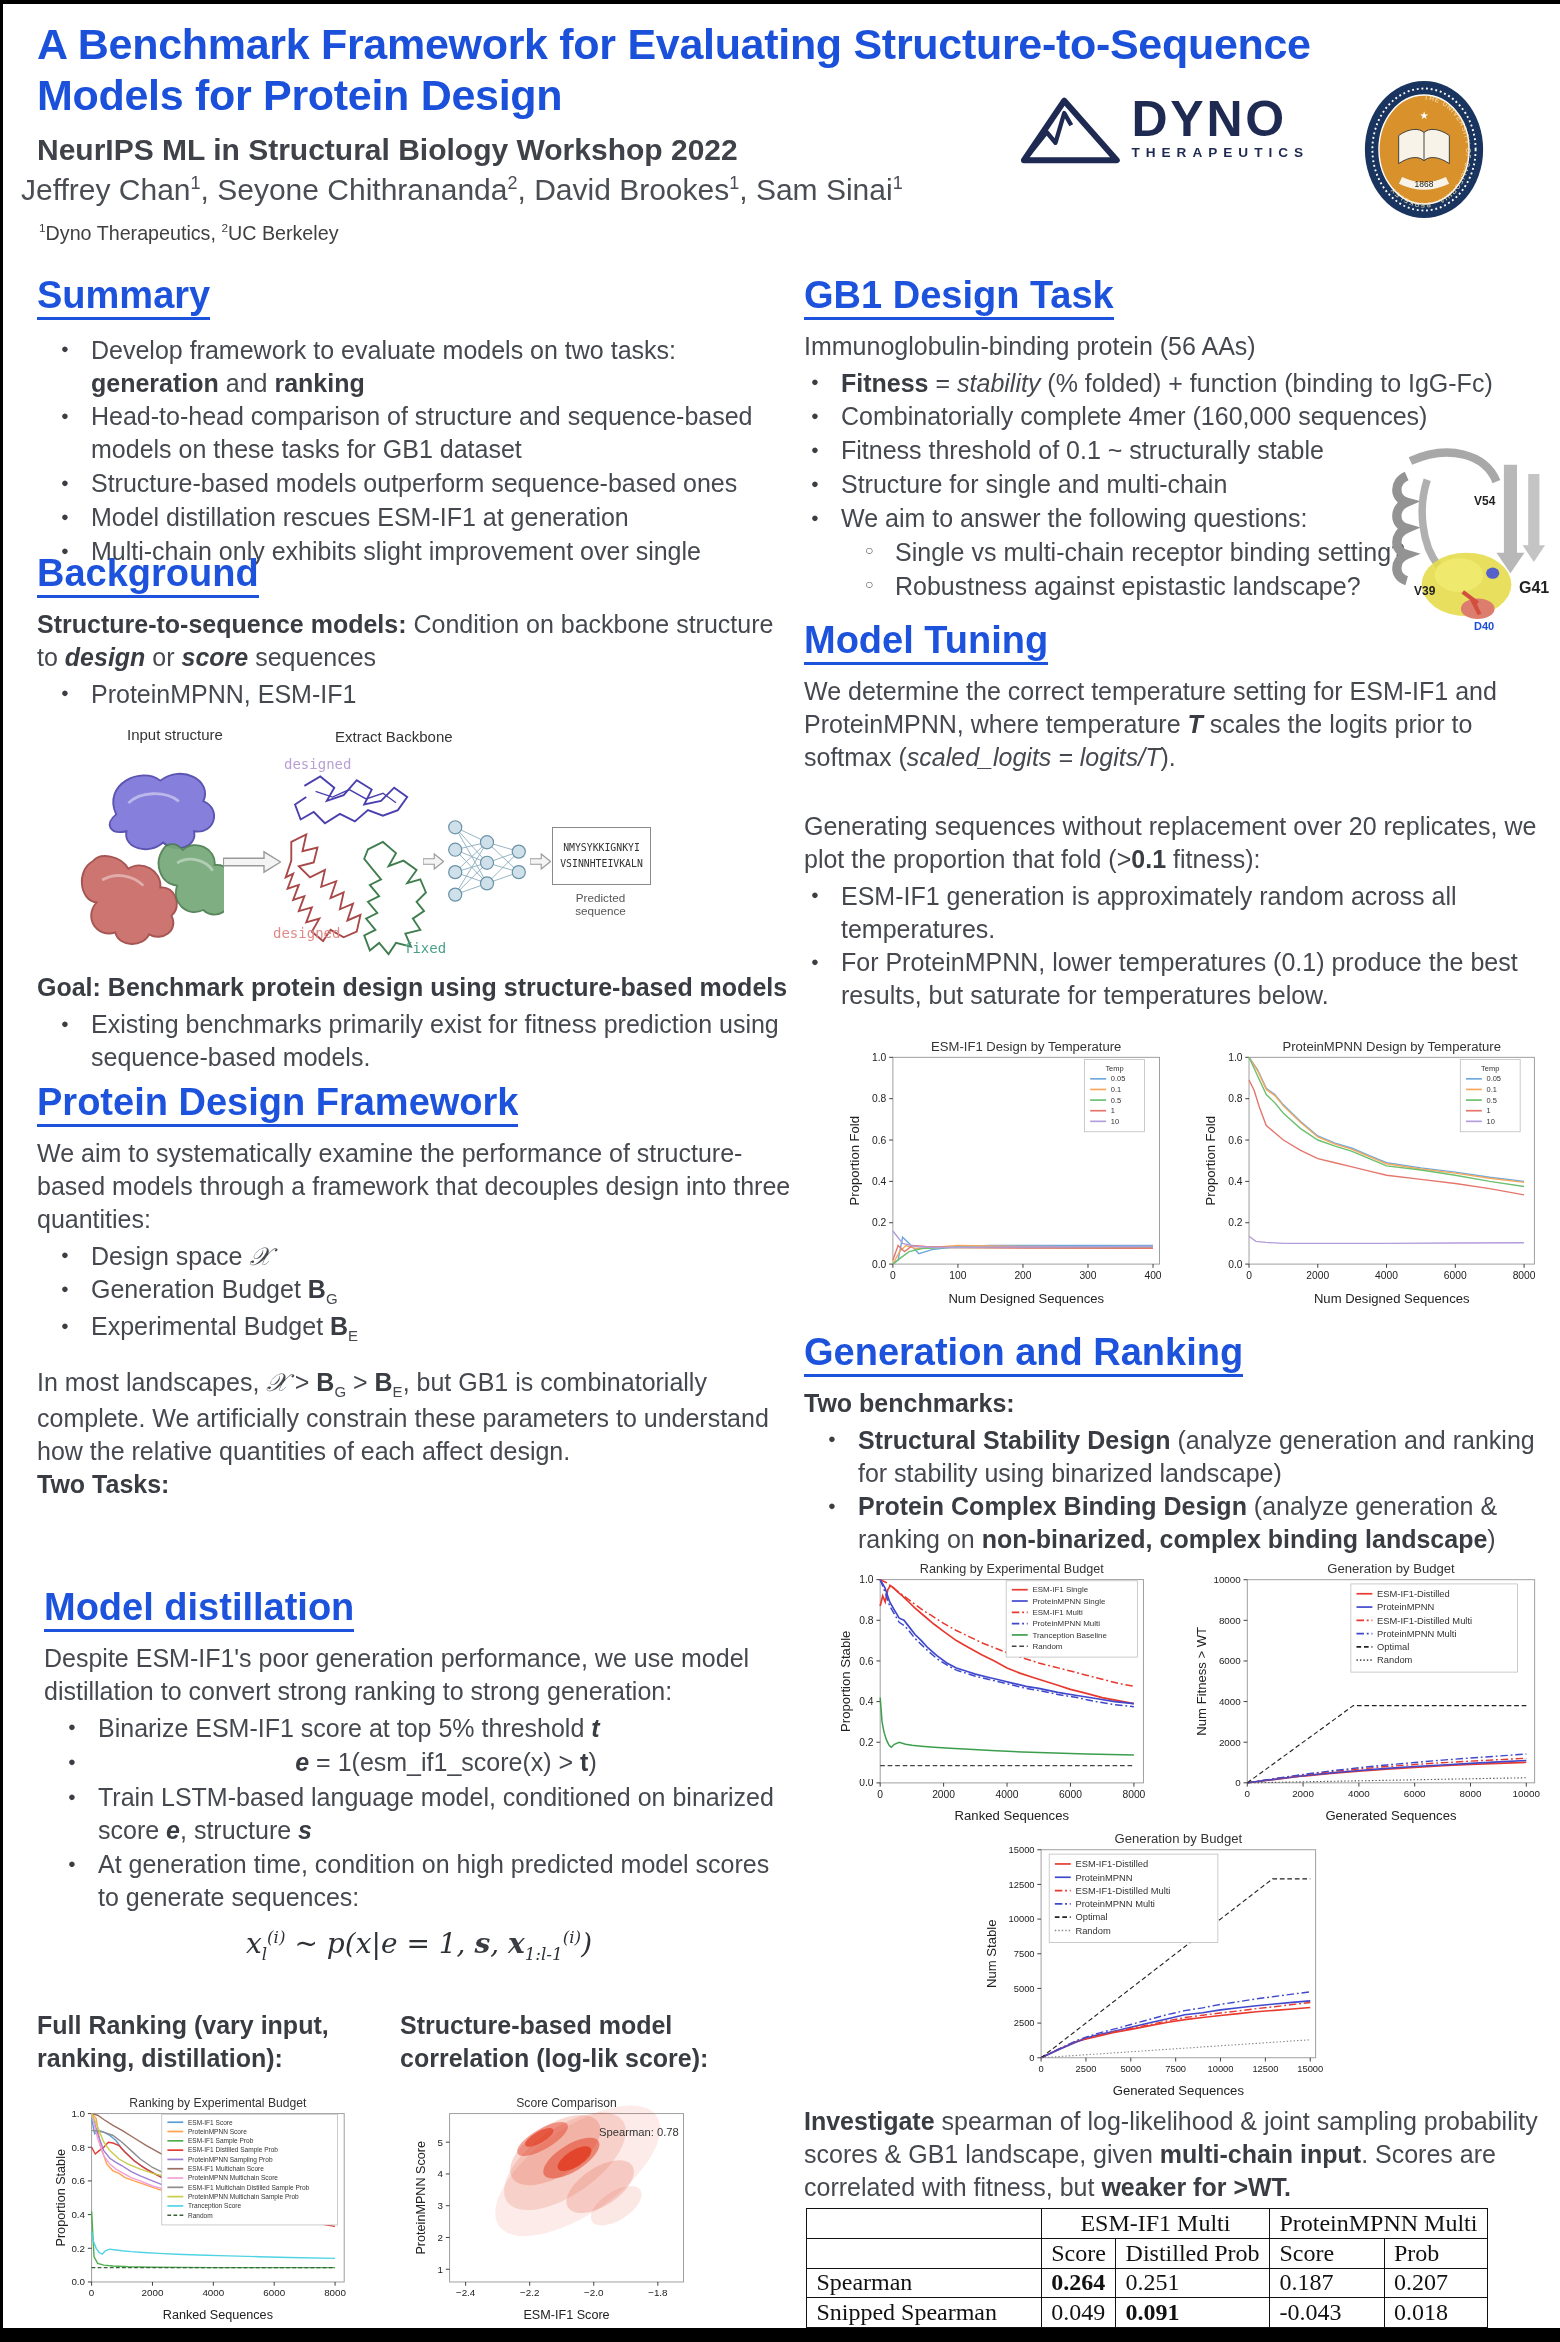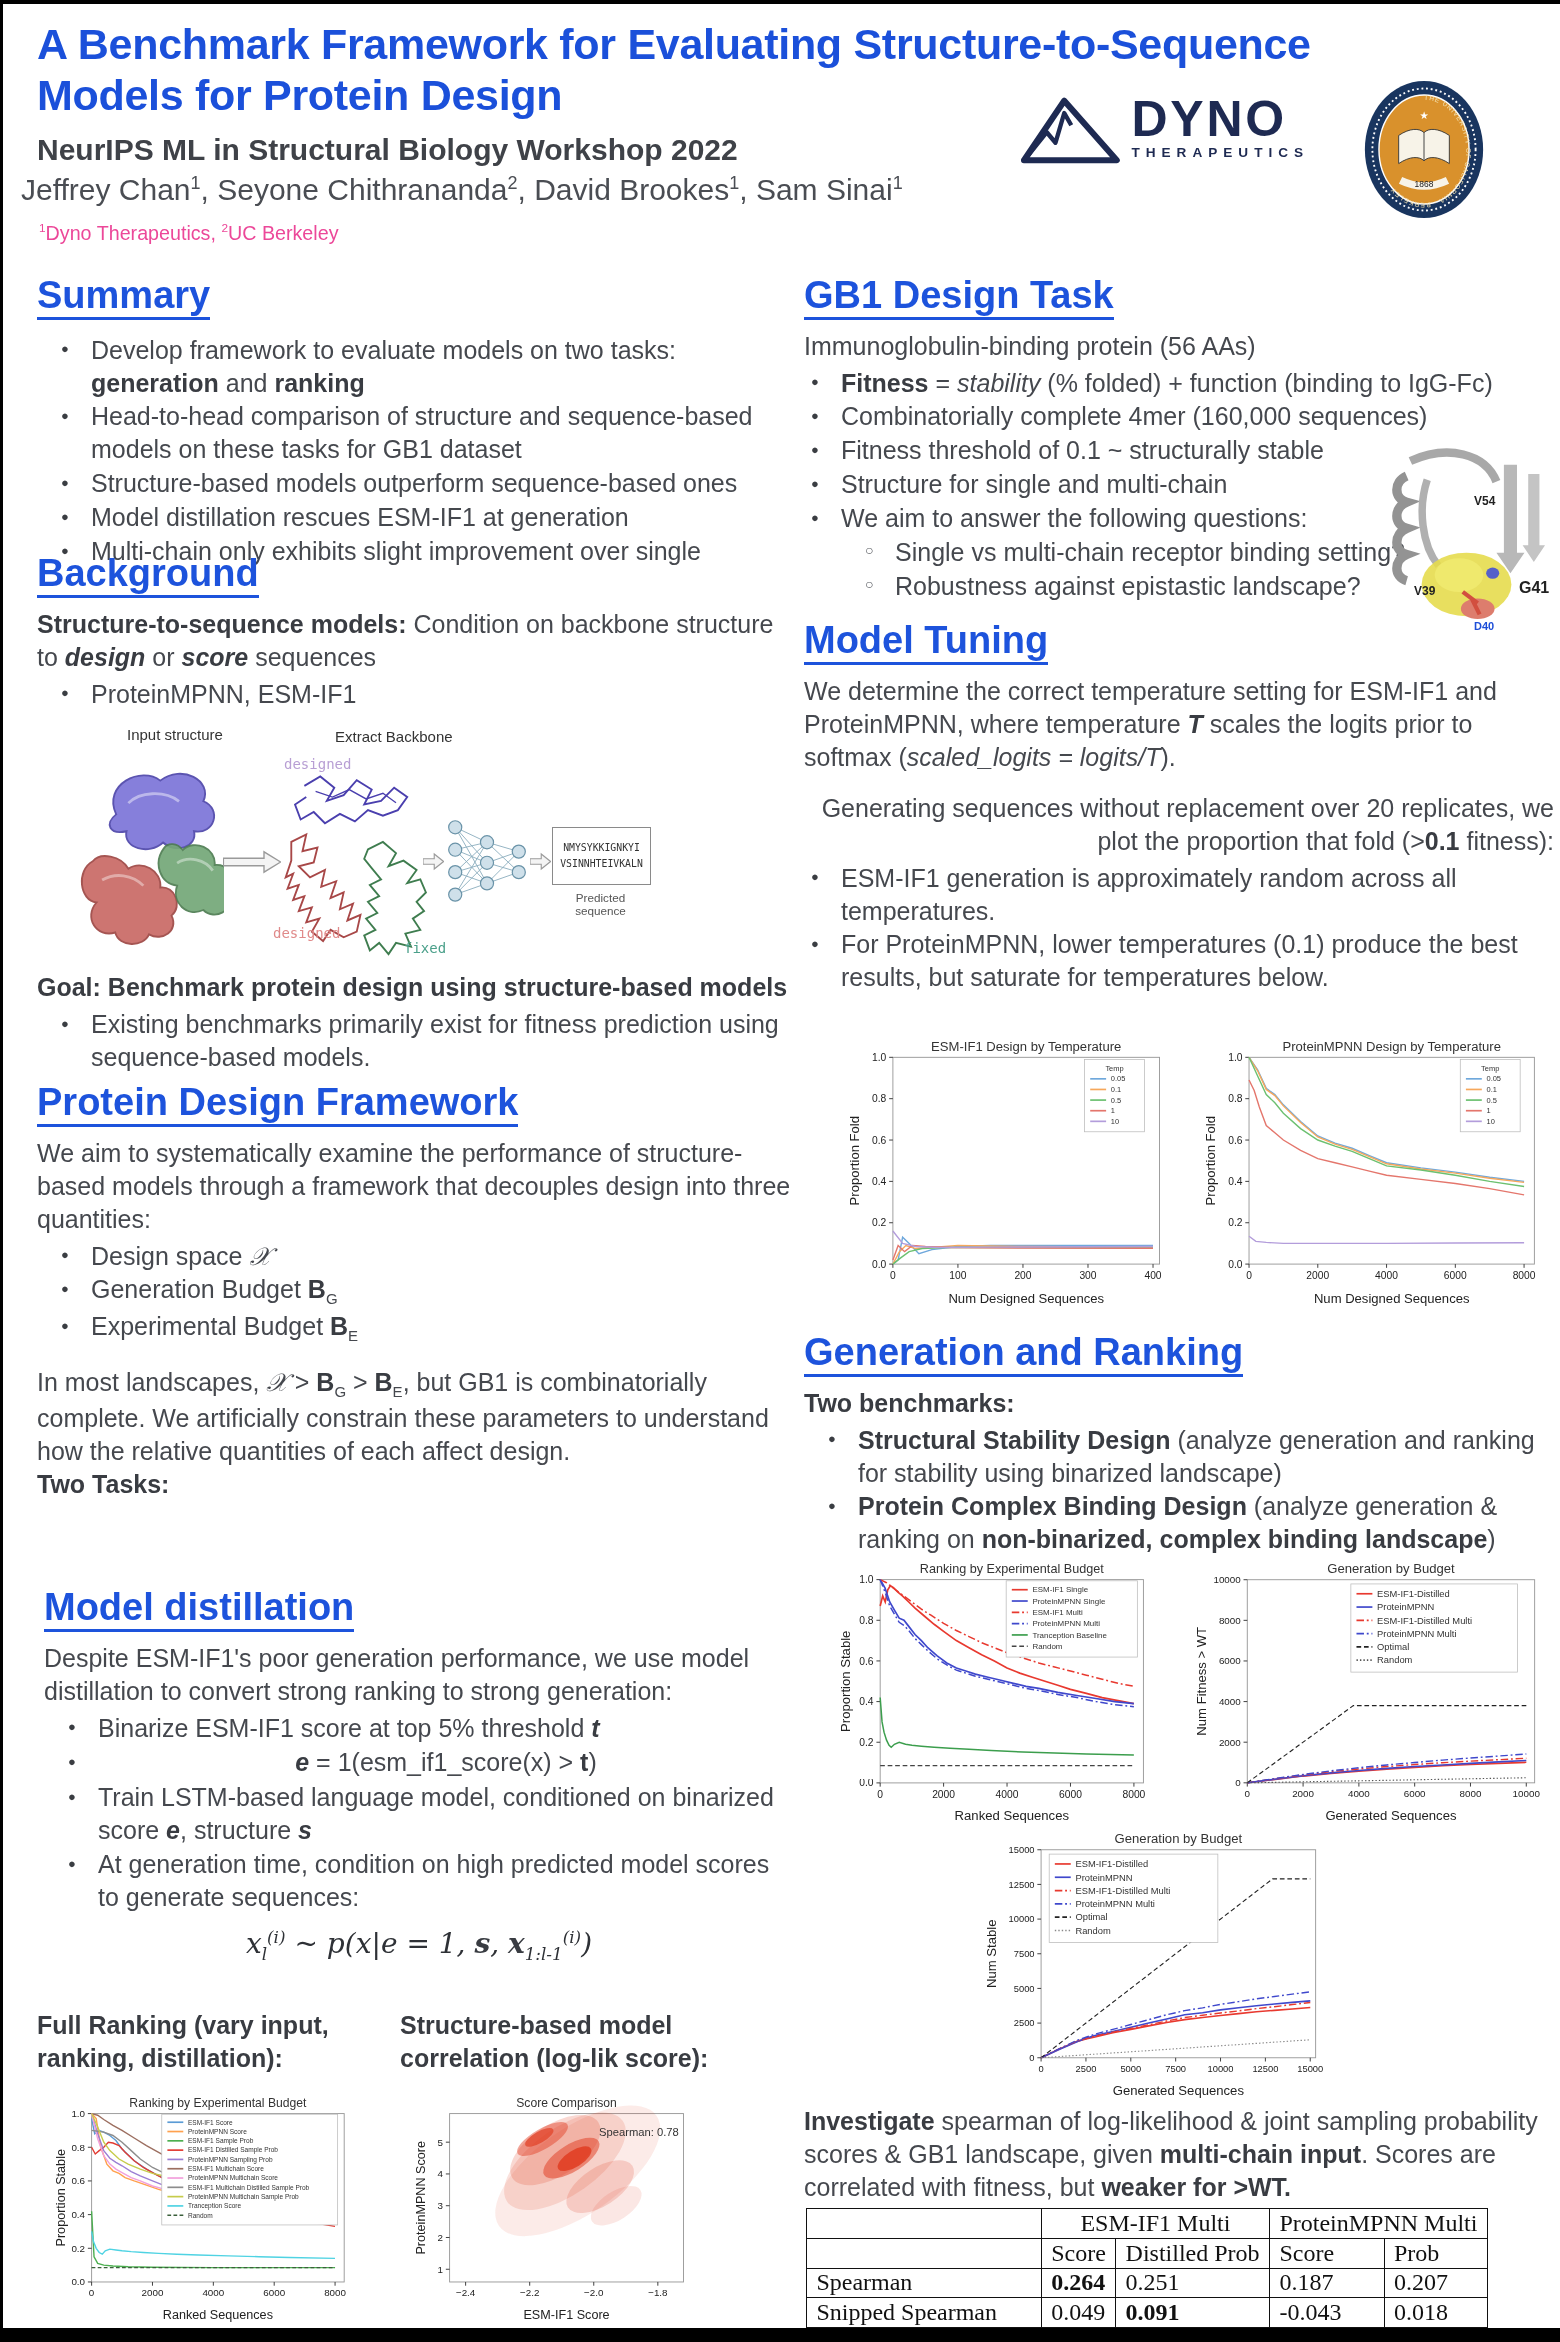--- a/index.html
+++ b/index.html
@@ -8,21 +8,21 @@
         border-top:4.7px solid #000;border-left:3.7px solid #000;box-sizing:border-box;}
   .botbar{position:absolute;left:0;right:0;bottom:0;height:14px;background:#000;}
   .abs{position:absolute;}
   .h{font-size:38px;font-weight:700;color:#1d53dc;display:inline-block;
      border-bottom:3.7px solid #1d53dc;line-height:1.12;padding-bottom:0.9px;margin:0 0 9.4px 0;}
   .t{font-size:25px;line-height:1.32;}
   b{color:#393c42;}
   .title{font-size:43px;font-weight:700;color:#1b50da;line-height:1.18;letter-spacing:-0.3px;}
   .subtitle{font-size:30px;font-weight:700;color:#3f4248;}
   .authors{font-size:30px;color:#4a4d53;}
-  .affil{font-size:19.7px;color:#ec4899;}
+  .affil{font-size:19.7px;color:#404040;}
   sup{font-size:60%;} sub{font-size:60%;}
   ul.blt{list-style:none;margin:3.7px 0 0 0;padding:0 0 0 54px;}
   ul.blt li{position:relative;margin:0.9px 0;font-size:25px;line-height:1.32;}
   ul.blt li::before{content:"●";position:absolute;left:-30px;top:6.6px;font-size:13px;color:#3a3d42;}
   ul.blt li.sub{margin-left:54px;}
   ul.blt li.sub::before{content:"○";font-size:14px;color:#55585e;top:4.7px;}
   ul.tight{padding-left:22.5px;}
   .math{font-family:"DejaVu Serif",serif;font-style:italic;}
   .formula{font-size:28px;text-align:center;color:#2e3136;margin-top:13px;}
   .eq{font-size:25px;text-align:center;color:#45484e;margin:1.9px 0;}
@@ -341,21 +341,21 @@
     </svg>
     <span class="abs" style="left:101px;top:52px;font-size:12px;font-weight:700;color:#222;">V54</span>
     <span class="abs" style="left:41px;top:142px;font-size:12px;font-weight:700;color:#222;">V39</span>
     <span class="abs" style="left:146px;top:137px;font-size:16px;font-weight:700;color:#222;">G41</span>
     <span class="abs" style="left:101px;top:178px;font-size:11px;font-weight:700;color:#1d4ed8;">D40</span>
   </div>
 
   <div class="abs" style="left:801px;top:615px;width:750px;">
     <div class="h">Model Tuning</div>
     <div class="t">We determine the correct temperature setting for ESM-IF1 and ProteinMPNN, where temperature <b><i>T</i></b> scales the logits prior to softmax (<i>scaled_logits = logits/T</i>).</div>
-    <div class="t" style="margin-top:18px;text-align:right;">Generating sequences without replacement over 20 replicates, we plot the proportion that fold (&gt;<b>0.1</b> fitness):</div>
+    <div class="t" style="margin-top:36px;">Generating sequences without replacement over 20 replicates, we plot the proportion that fold (&gt;<b>0.1</b> fitness):</div>
     <ul class="blt tight" style="padding-left:37px;">
         <li>ESM-IF1 generation is approximately random across all temperatures.</li>
         <li>For ProteinMPNN, lower temperatures (0.1) produce the best results, but saturate for temperatures below.</li>
       </ul>
   </div>
 
   <div class="abs" style="left:801px;top:1029px;">
     <svg class="abs" style="left:42px;top:0;" width="323" height="276" viewBox="0 0 345 295">
         <rect x="50" y="26" width="285" height="221" fill="#fff" stroke="#999" stroke-width="1"></rect>
         <line x1="50" y1="247" x2="50" y2="251" stroke="#333" stroke-width="1"></line>

